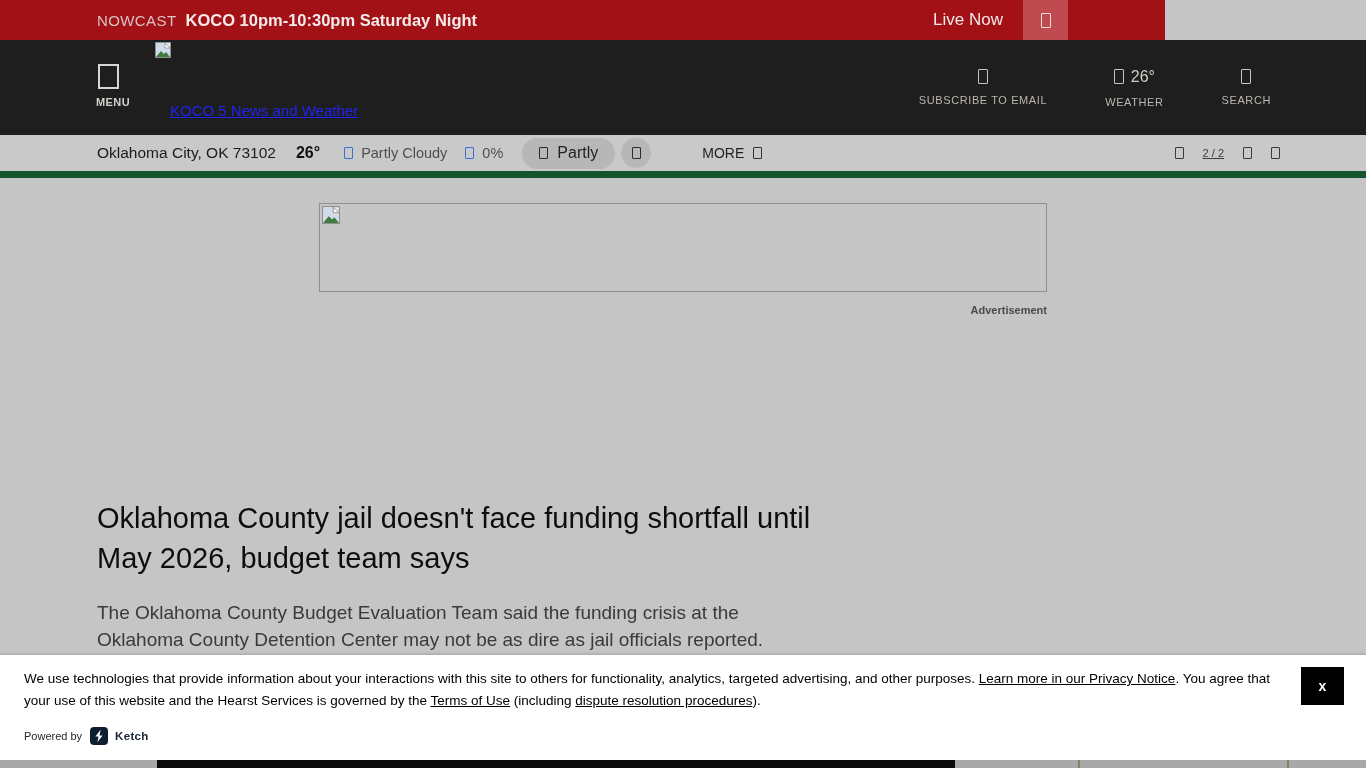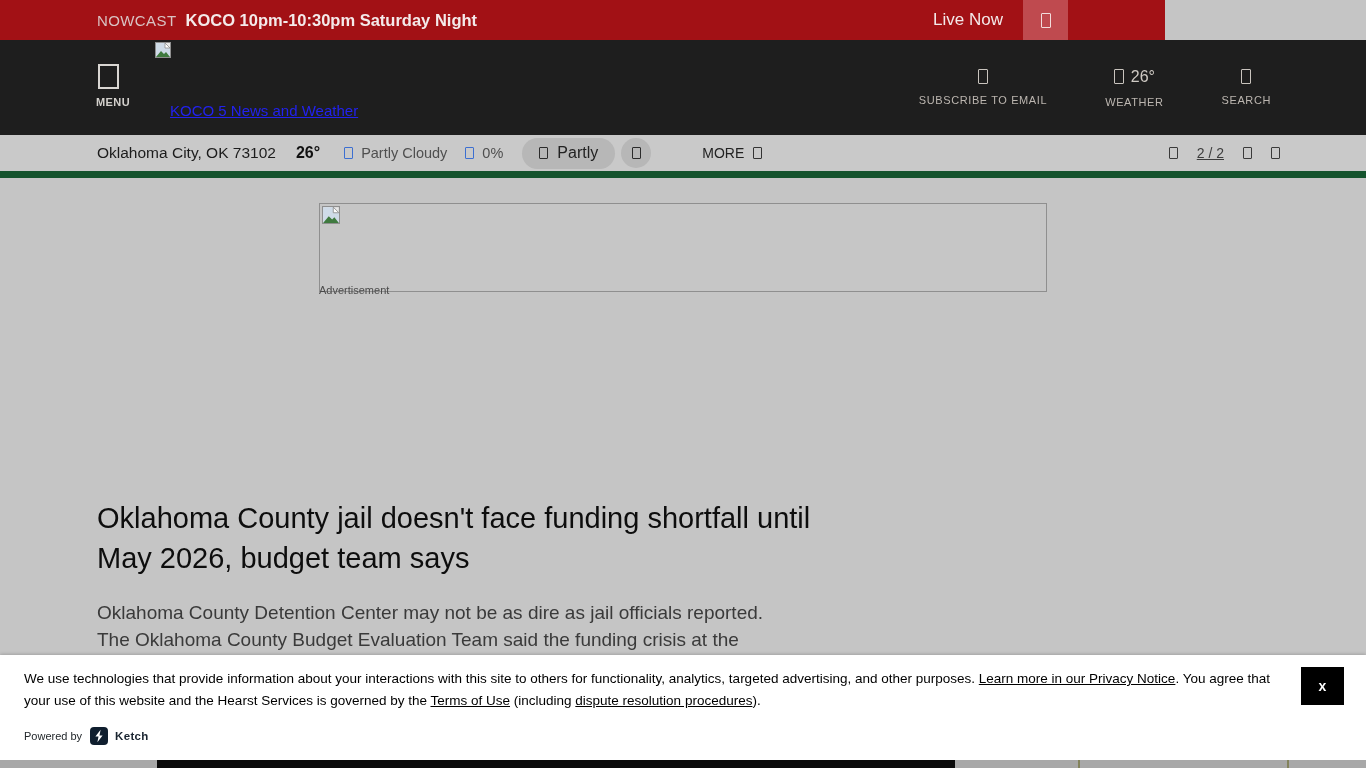--- a/index.html
+++ b/index.html
@@ -44,26 +44,26 @@
   .wb-precip { margin-left:18px; display:flex; align-items:center; gap:8px; color:#4f4f4f; font-size:14.5px; }
   .wb-change { margin-left:19px; height:31px; padding:0 17px; background:#b7b7b7; border:none; border-radius:16px;
     display:flex; align-items:center; gap:9px; font-size:16px; color:#222; cursor:pointer; font-family:inherit; }
   .wb-change .tofu { color:#2b2b2b; }
   .wb-gps { margin-left:6px; width:30px; height:30px; border-radius:50%; background:#b7b7b7; border:none;
     display:flex; align-items:center; justify-content:center; color:#2b2b2b; cursor:pointer; }
   .wb-more { margin-left:51px; display:flex; align-items:center; gap:9px; font-size:14px; color:#222; cursor:pointer; }
   .wb-more .tofu { color:#333; }
   .wb-right { position:absolute; right:86px; display:flex; align-items:center; gap:19px; color:#3d3d3d; }
   .wb-right .tofu { color:#3a3a3a; cursor:pointer; }
-  .wb-page { font-size:14px;text-decoration:underline; }
+  .wb-page { font-size:11px;text-decoration:underline; }
 
   
   .ad-slot { position:absolute; left:319px; top:203px; width:728px; height:89px; background:#c6c6c6; border:1px solid #8f8f8f; cursor:pointer; }
   .ad-slot svg { position:absolute; left:2px; top:2px; }
-  .ad-caption { position:absolute; left:319px; top:284px; width:728px; text-align:left; font-size:11px; color:#4a4a4a; }
+  .ad-caption { position:absolute; left:319px; top:304px; width:728px; text-align:right; font-size:11px; color:#4a4a4a;font-weight:bold; }
 
   
   .article { position:absolute; left:97px; top:498px; width:830px; }
   .headline { font-size:29px; font-weight:normal; color:#0d0d0d; line-height:40px; }
   .headline span { display:block; }
   .subhead { margin-top:21px; font-size:19px; color:#3a3a3a; line-height:27px; }
   .subhead span { display:block; }
 
   
   .cookie-banner { position:absolute; left:0; top:655px; width:1366px; height:105px; background:#ffffff; box-shadow:0 -1px 3px rgba(0,0,0,.18); }
@@ -175,22 +175,22 @@
     </svg>
   </div>
   <div class="ad-caption">Advertisement</div>
 
   <div class="article">
     <h1 class="headline">
       <span>Oklahoma County jail doesn't face funding shortfall until</span>
       <span>May 2026, budget team says</span>
     </h1>
     <p class="subhead">
+      <span>The Oklahoma County Budget Evaluation Team said the funding crisis at the</span>
       <span>Oklahoma County Detention Center may not be as dire as jail officials reported.</span>
-      <span>The Oklahoma County Budget Evaluation Team said the funding crisis at the</span>
     </p>
   </div>
 
   <div class="cookie-banner">
     <div class="banner-text">
       <span>We use technologies that provide information about your interactions with this site to others for functionality, analytics, targeted advertising, and other purposes. </span><a>Learn more in our Privacy Notice</a><span>. You agree that your use of this website and the Hearst Services is governed by the </span><a>Terms of Use</a><span> (including </span><a>dispute resolution procedures</a><span>).</span>
     </div>
     <button class="banner-close">x</button>
     <div class="powered-row">
       <span class="powered-label">Powered by</span>

